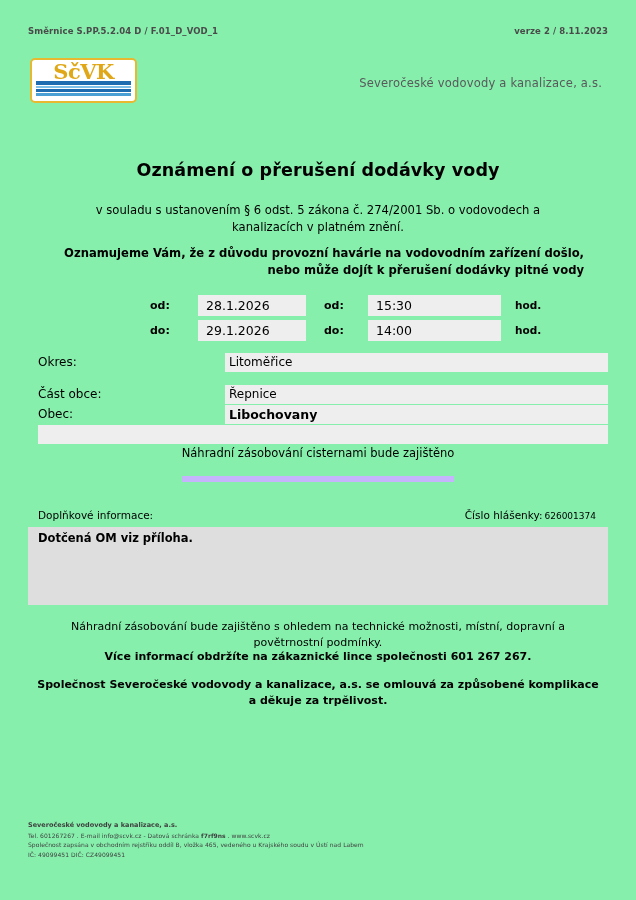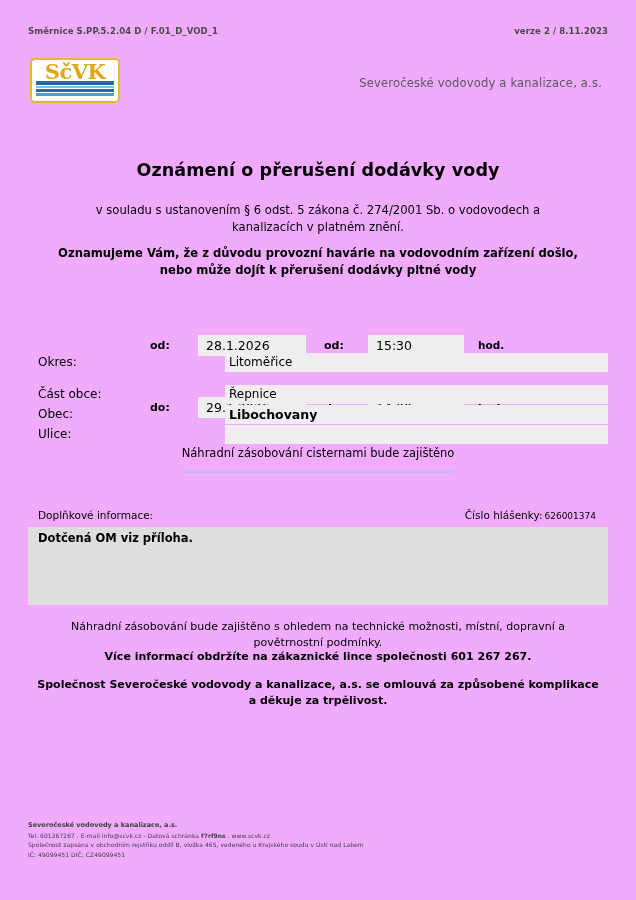--- a/index.html
+++ b/index.html
@@ -12,21 +12,21 @@
     height: 900px;
     font-family: "DejaVu Sans", sans-serif;
     color: #000000;
     position: relative;
     overflow: hidden;
   }
   .page {
     position: relative;
     width: 636px;
     height: 900px;
-    background: #f0abfc;
+    background: #86efac;
   }
 
   
   .meta-header {
     position: absolute;
     left: 0; right: 0;
     top: 26px;
     display: flex;
     justify-content: space-between;
     align-items: baseline;
@@ -43,21 +43,21 @@
     position: absolute;
     left: 28px;
     right: 28px;
     top: 58px;
     height: 48px;
   }
   .logo {
     position: absolute;
     left: 2px;
     top: 0;
-    width: 90px;
+    width: 107px;
     height: 45px;
     background: #ffffff;
     border: 2px solid #e8b830;
     border-radius: 5px;
     box-sizing: border-box;
     overflow: hidden;
   }
   .logo-word {
     position: absolute;
     top: -1px;
@@ -113,39 +113,38 @@
     left: 62px; right: 62px;
     top: 202px;
     text-align: center;
     font-size: 11.6px;
     line-height: 16.5px;
   }
   .notice-line {
     position: absolute;
     left: 52px; right: 52px;
     top: 245px;
-    text-align: center;
+    text-align: right;
     font-size: 11.6px;
     font-weight: bold;
     line-height: 16.5px;
   }
 
   
   .dt-grid {
     position: absolute;
     left: 150px;
     top: 294px;
     width: 440px;
   }
   .dt-row {
     display: flex;
     align-items: center;
     height: 22px;
     margin-bottom: 3px;
-    margin-top: 40px;
   }
   .dt-lbl {
     width: 48px;
     font-size: 11px;
     font-weight: bold;
     text-align: left;
     flex: 0 0 auto;
   }
   .dt-val {
     width: 108px;
@@ -160,21 +159,21 @@
   }
   .dt-lbl2 {
     width: 62px;
     flex: 0 0 auto;
     padding-left: 18px;
     box-sizing: border-box;
     font-size: 11px;
     font-weight: bold;
   }
   .dt-val2 {
-    width: 96px;
+    width: 133px;
     flex: 0 0 auto;
     background: #eeeeee;
     height: 21px;
     line-height: 21px;
     font-size: 12.5px;
     padding-left: 8px;
     box-sizing: border-box;
   }
   .dt-unit {
     flex: 0 0 auto;
@@ -213,22 +212,22 @@
   .addr-gap { height: 12px; }
 
   .cistern-note {
     position: absolute;
     left: 0; right: 0;
     top: 446px;
     text-align: center;
     font-size: 11.5px;
   }
   .cistern-note span {
-    border-bottom: 3px solid #c4b5fd;
-    padding-bottom: 10px;
+    border-bottom: 6px solid #c4b5fd;
+    padding-bottom: 16px;
   }
 
   
   .info-head {
     position: absolute;
     left: 38px;
     right: 28px;
     top: 509px;
     display: flex;
     justify-content: space-between;
@@ -361,21 +360,20 @@
     <div class="addr-gap"></div>
     <div class="addr-row">
       <div class="addr-lbl">Část obce:</div>
       <div class="addr-val">Řepnice</div>
     </div>
     <div class="addr-row">
       <div class="addr-lbl">Obec:</div>
       <div class="addr-val bold">Libochovany</div>
     </div>
     <div class="addr-row">
-      <div class="addr-lbl">Ulice:</div>
       <div class="addr-val"></div>
     </div>
   </div>
 
   <div class="cistern-note">
     <span>Náhradní zásobování cisternami bude zajištěno </span>
   </div>
 
   <div class="info-head">
     <span>Doplňkové informace:</span>

